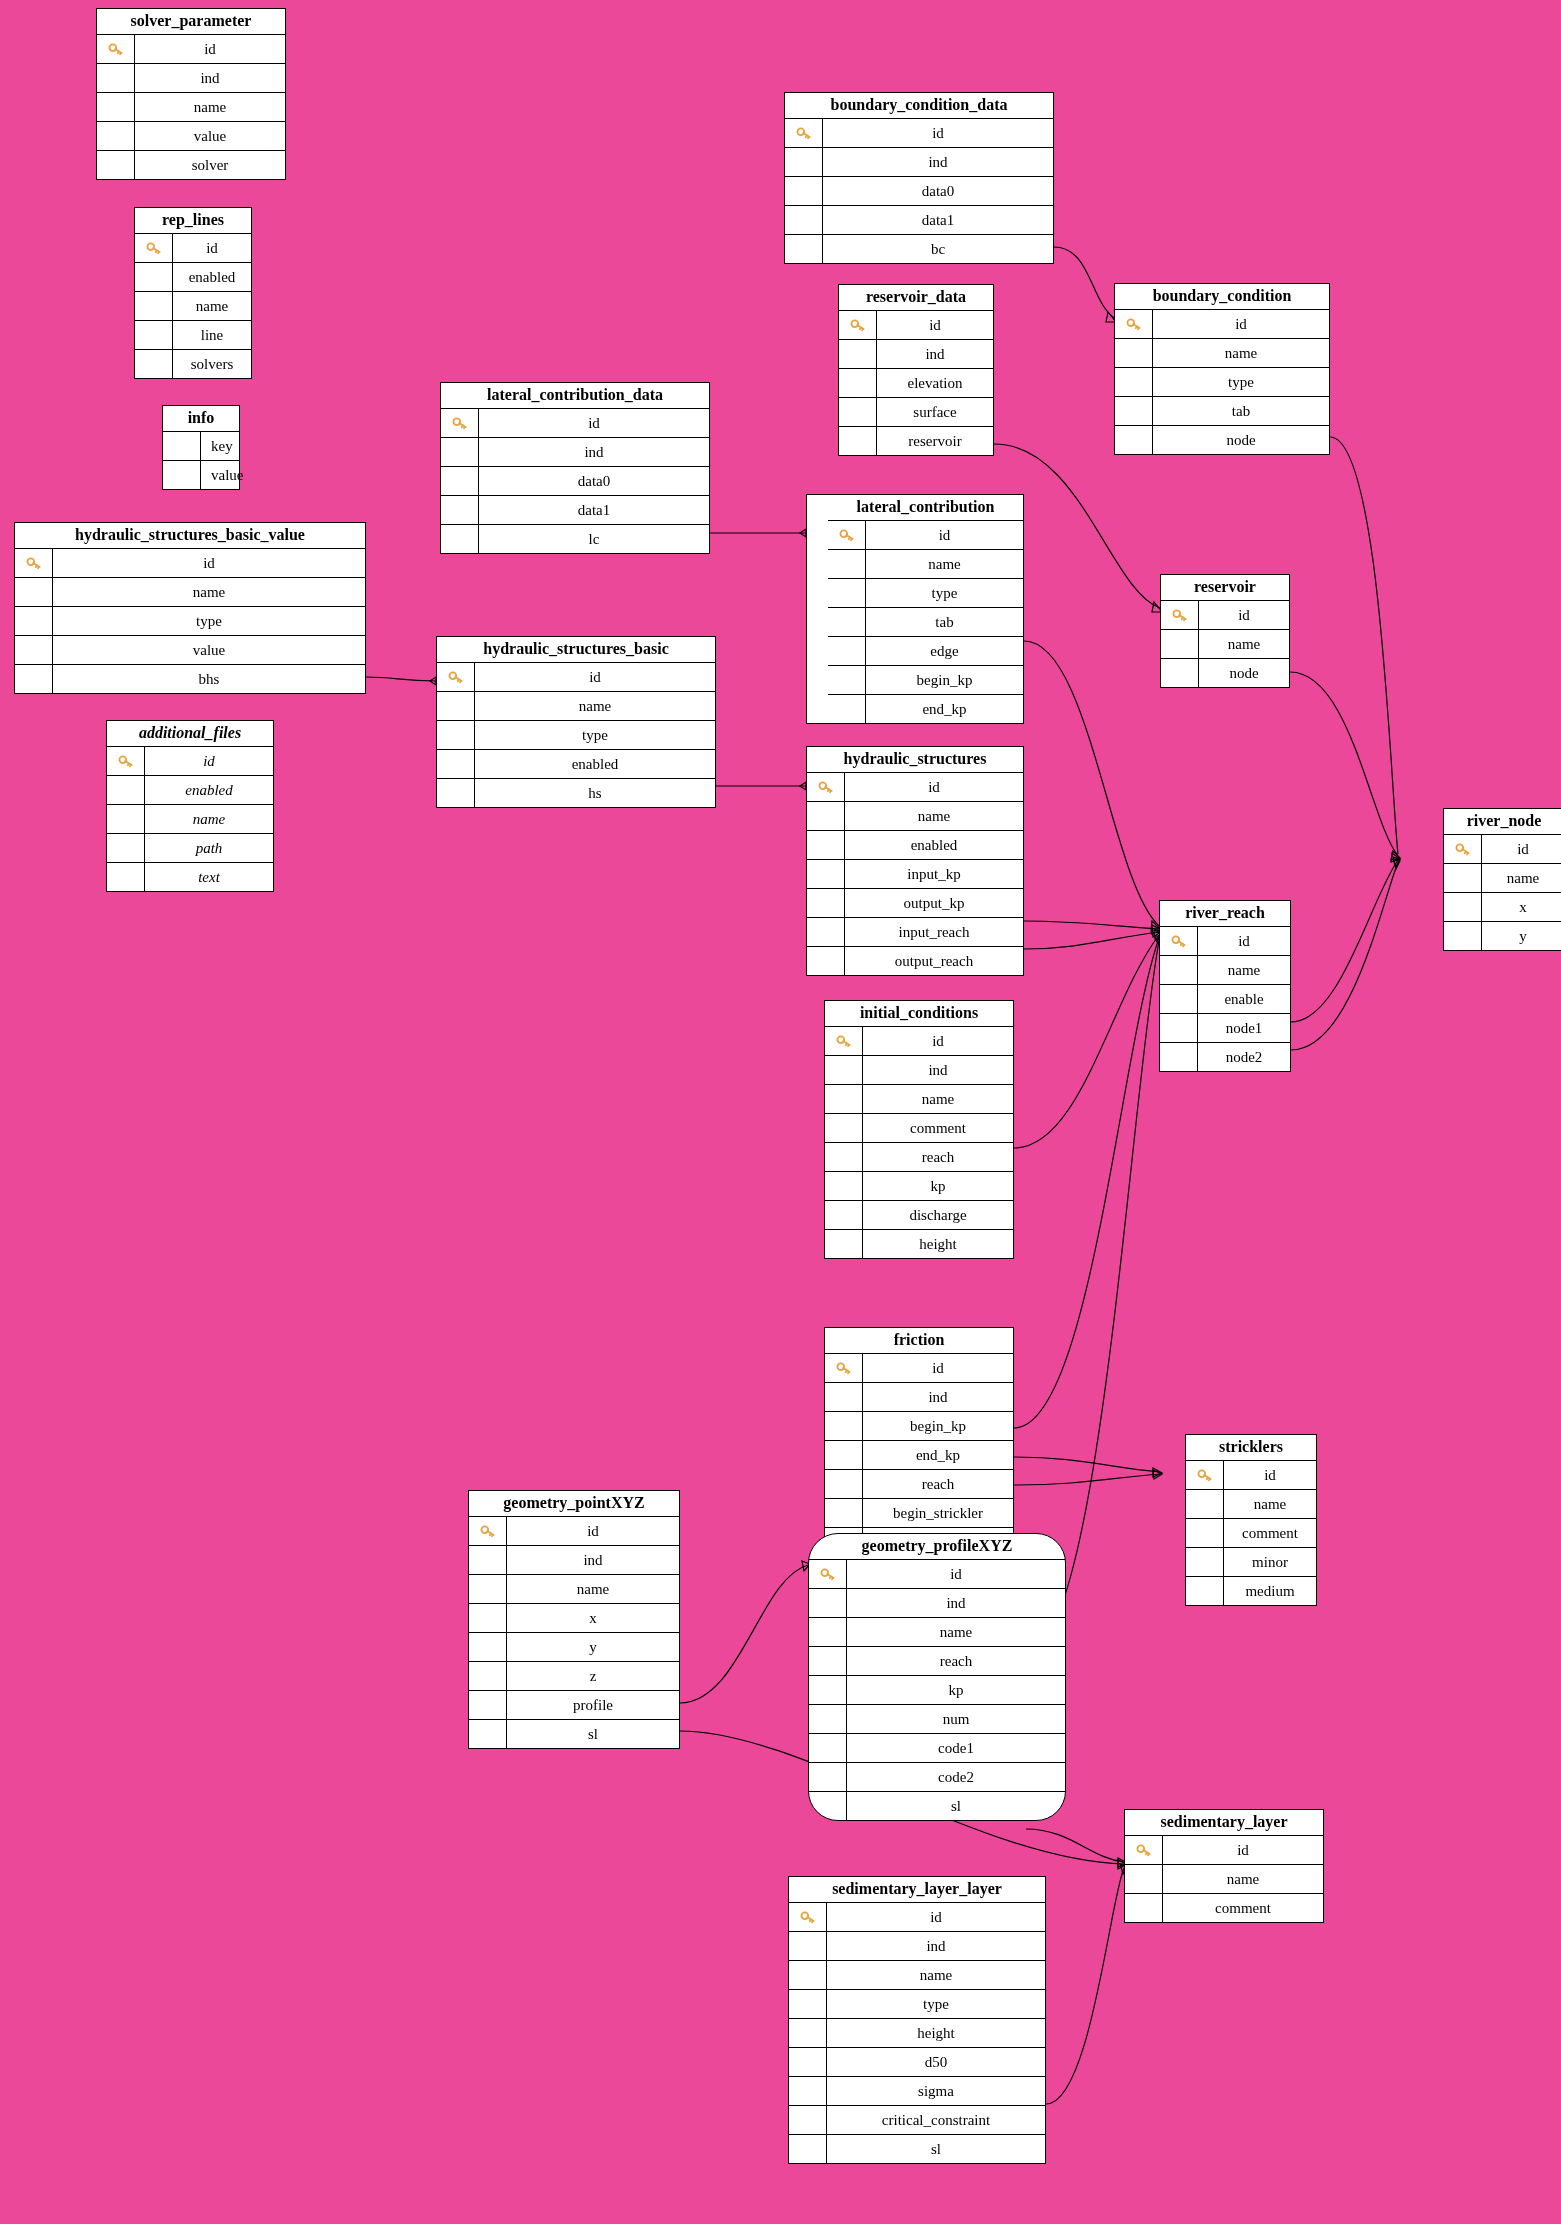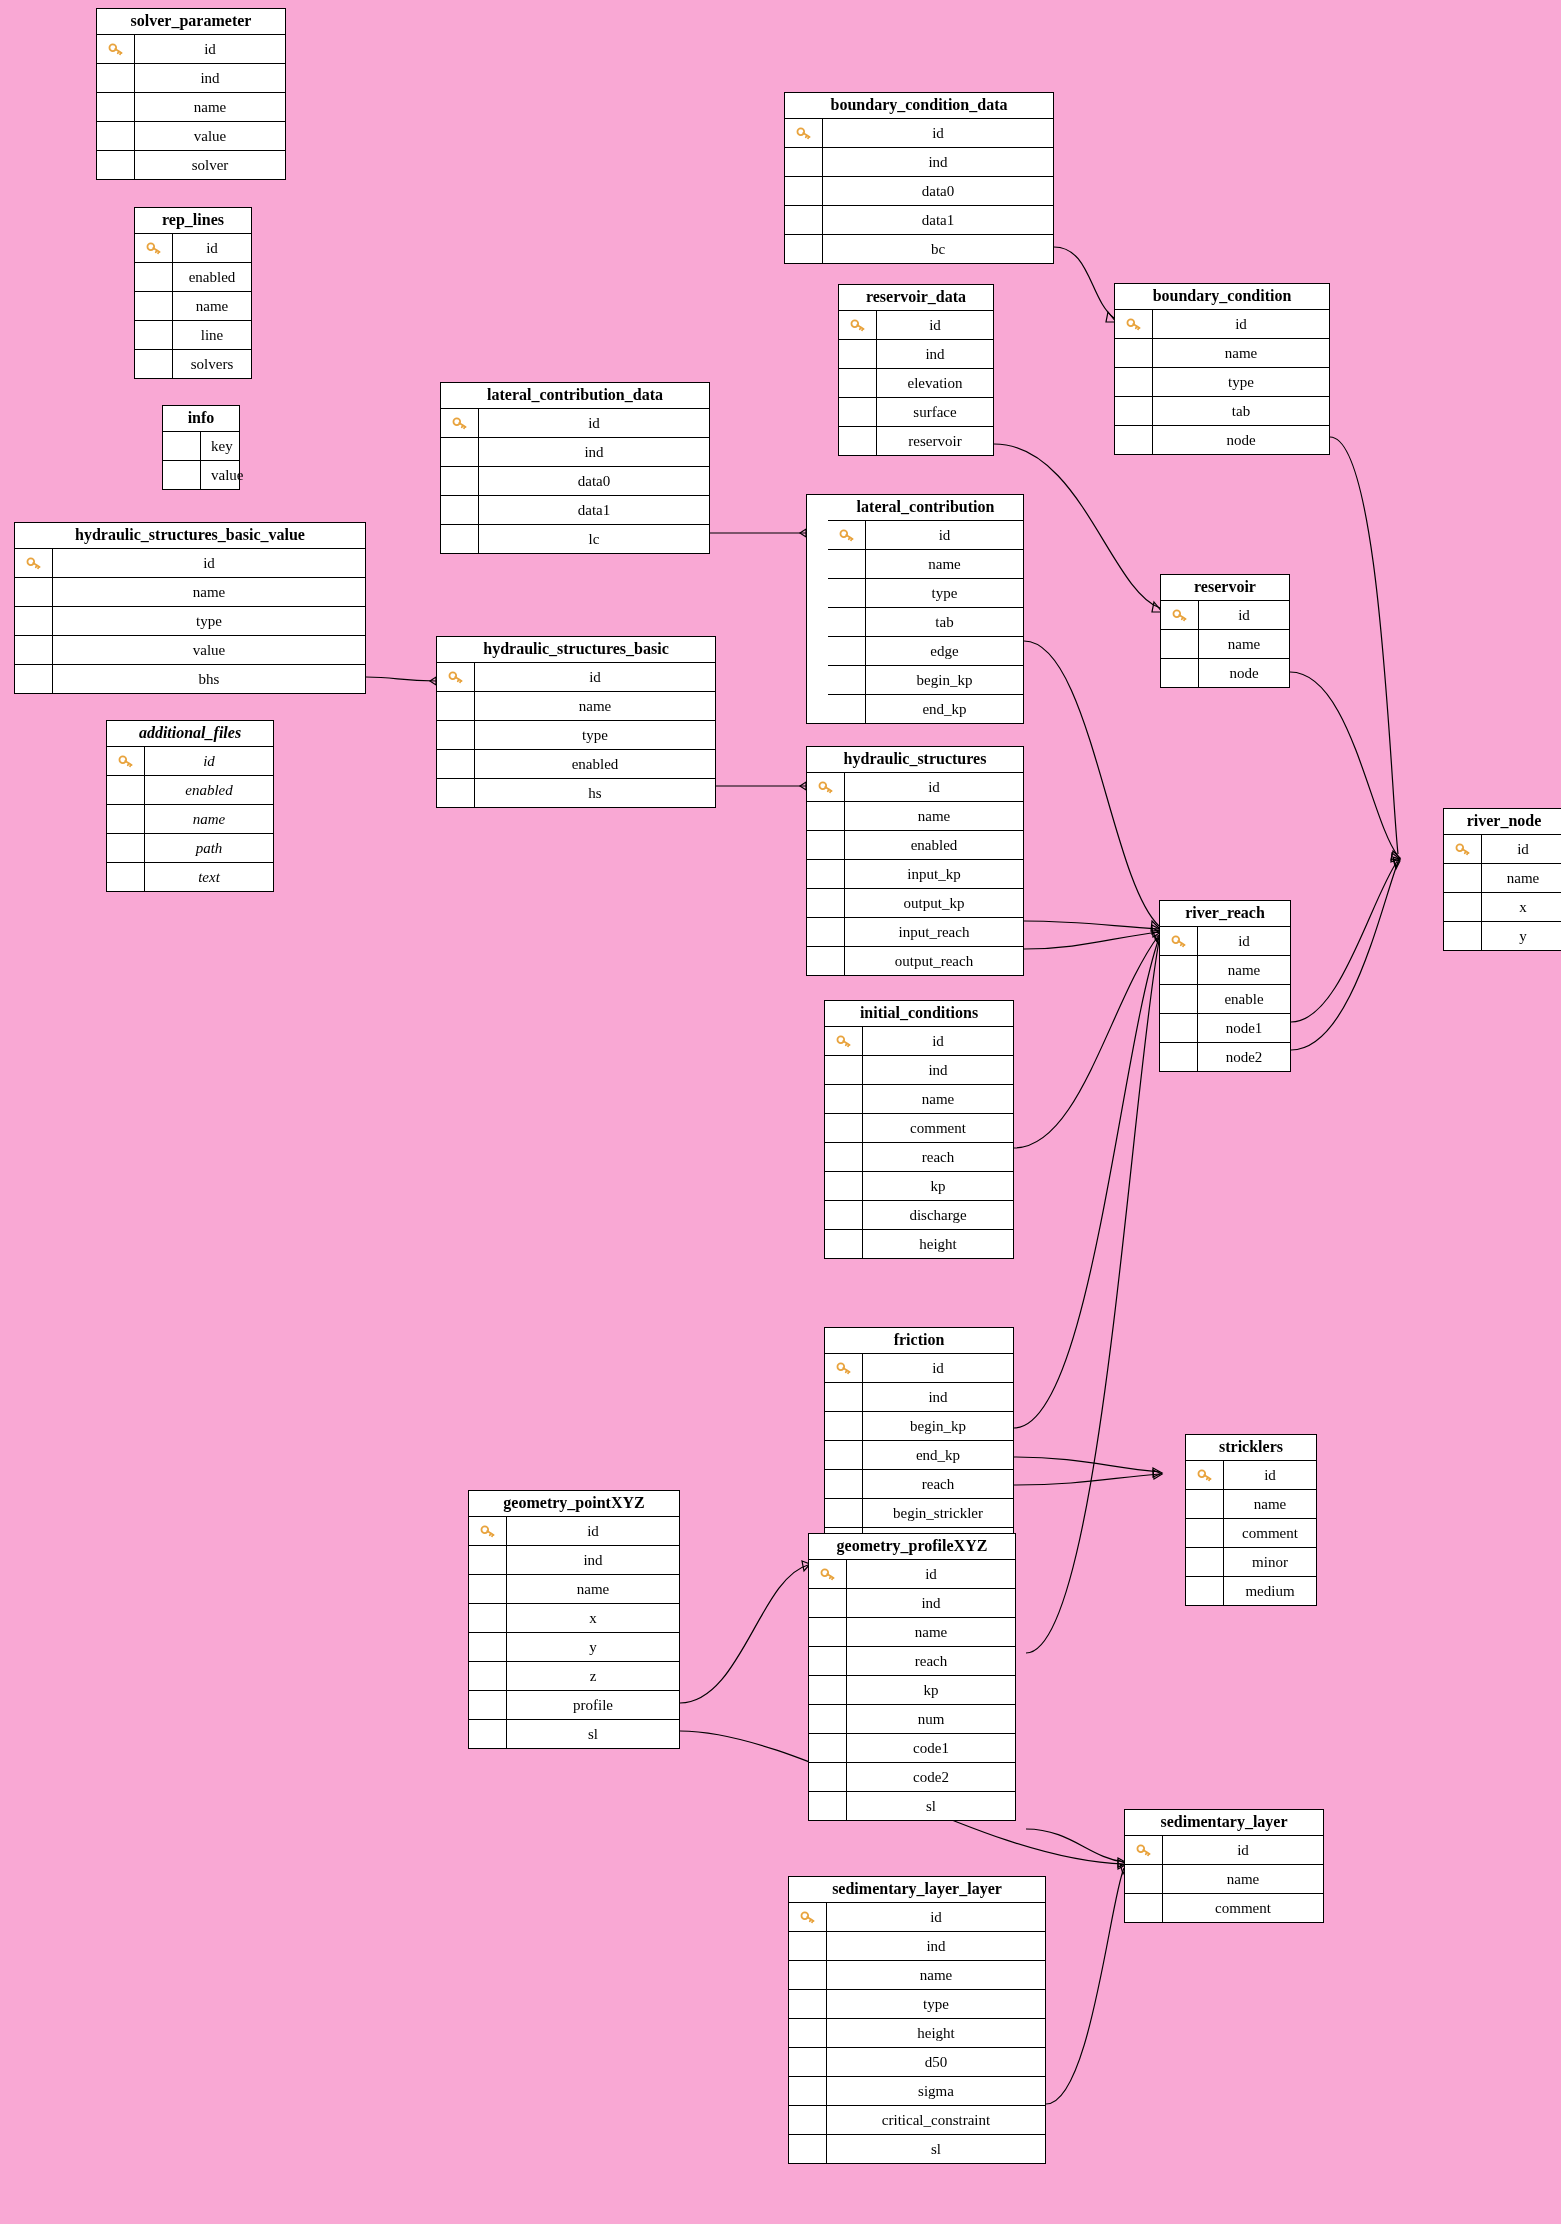--- a/index.html
+++ b/index.html
@@ -4,21 +4,21 @@
 <style>
   html, body {
     margin: 0;
     padding: 0;
     background: #ffffff;
   }
   #canvas {
     position: relative;
     width: 1561px;
     height: 2224px;
-    background: #f9a8d4;
+    background: #ec4899;
     font-family: "Liberation Serif", serif;
     overflow: hidden;
   }
   .entity {
     position: absolute;
     border: 1px solid #000000;
     background: #ffffff;
     box-sizing: border-box;
   }
   .entity-title {
@@ -592,21 +592,21 @@
       </div>
       <div class="field-row">
         <div class="key-cell"></div>
         <div class="name-cell">profile</div>
       </div>
       <div class="field-row">
         <div class="key-cell"></div>
         <div class="name-cell">sl</div>
       </div>
     </div>
-    <div class="entity" style="left: 808px; top: 1533px; width: 208px;">
+    <div class="entity" style="left: 808px; top: 1533px; width: 258px; border-radius: 30px;">
       <div class="entity-title">geometry_profileXYZ</div>
       <div class="field-row">
         <div class="key-cell">
           <svg class="key-icon" viewBox="0 0 20 16" xmlns="http://www.w3.org/2000/svg">
             <circle cx="6" cy="6.5" r="4.2" fill="none" stroke="#E8A33D" stroke-width="2.2"></circle>
             <path d="M9 8 L17 13" stroke="#E8A33D" stroke-width="2.2" fill="none" stroke-linecap="round"></path>
             <path d="M13.5 11 L12.2 13.4" stroke="#E8A33D" stroke-width="2.2" fill="none" stroke-linecap="round"></path>
             <path d="M16 12.6 L15 14.6" stroke="#E8A33D" stroke-width="2.2" fill="none" stroke-linecap="round"></path>
           </svg>
         </div>

